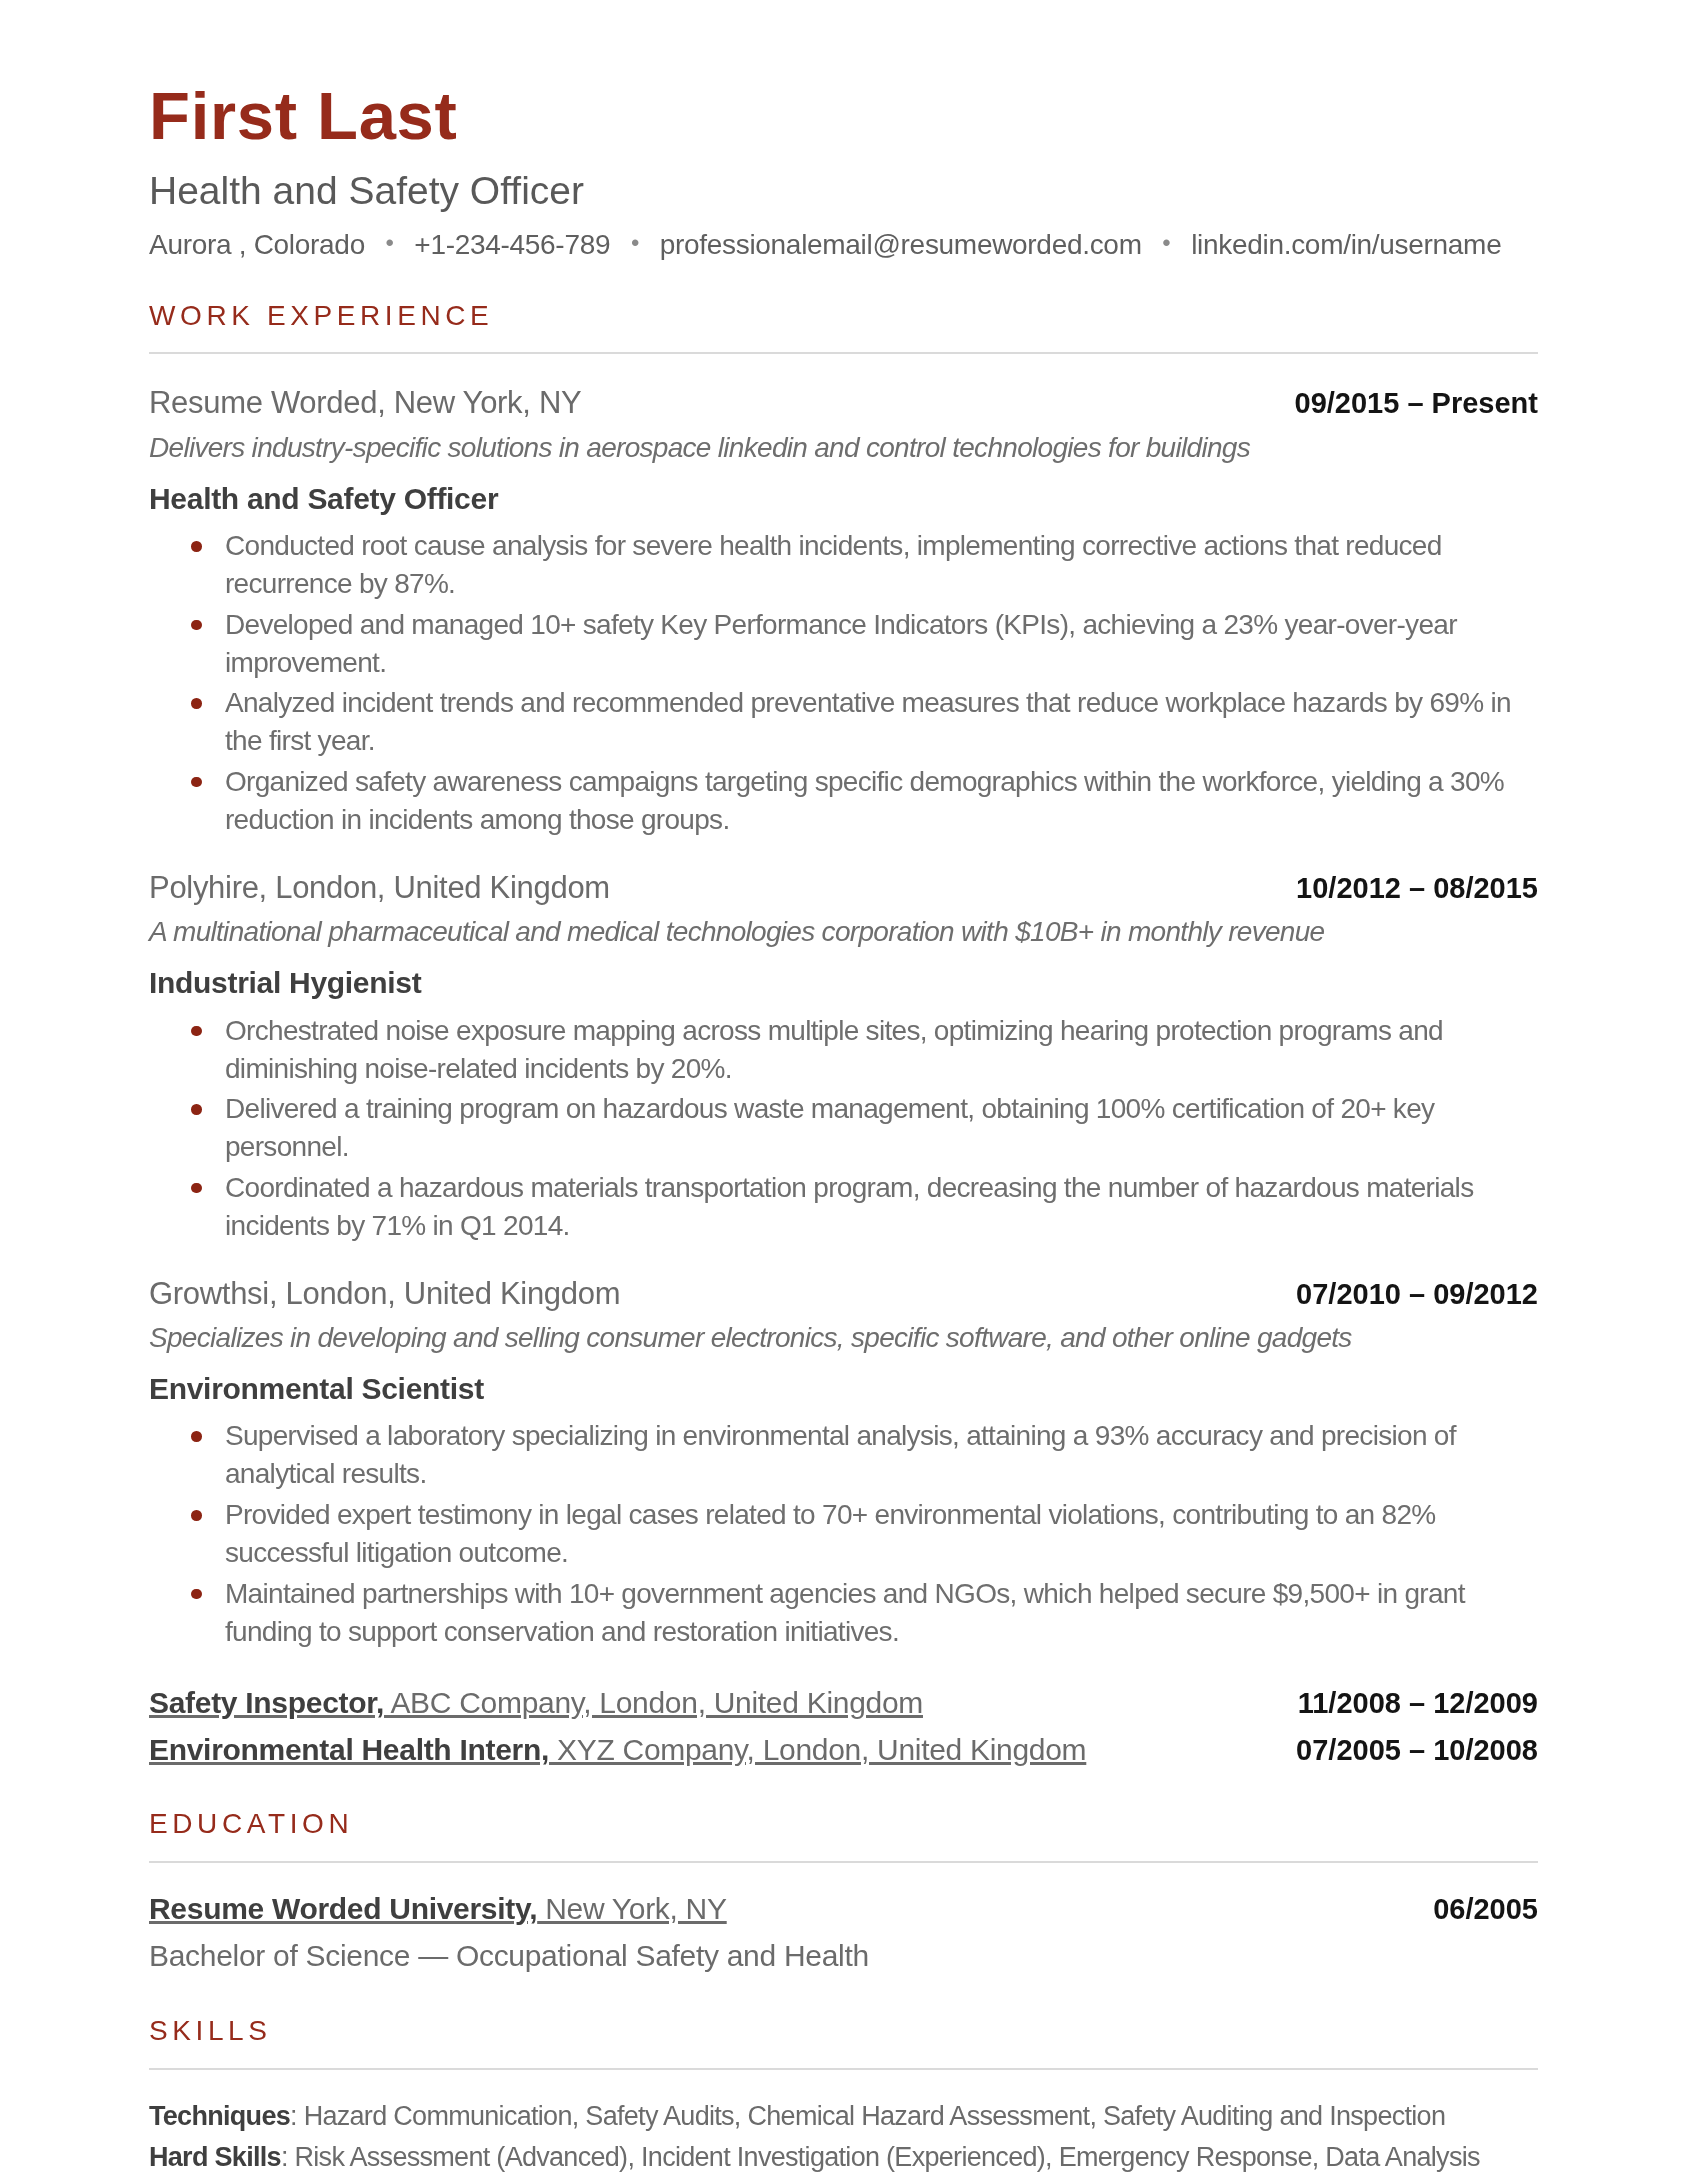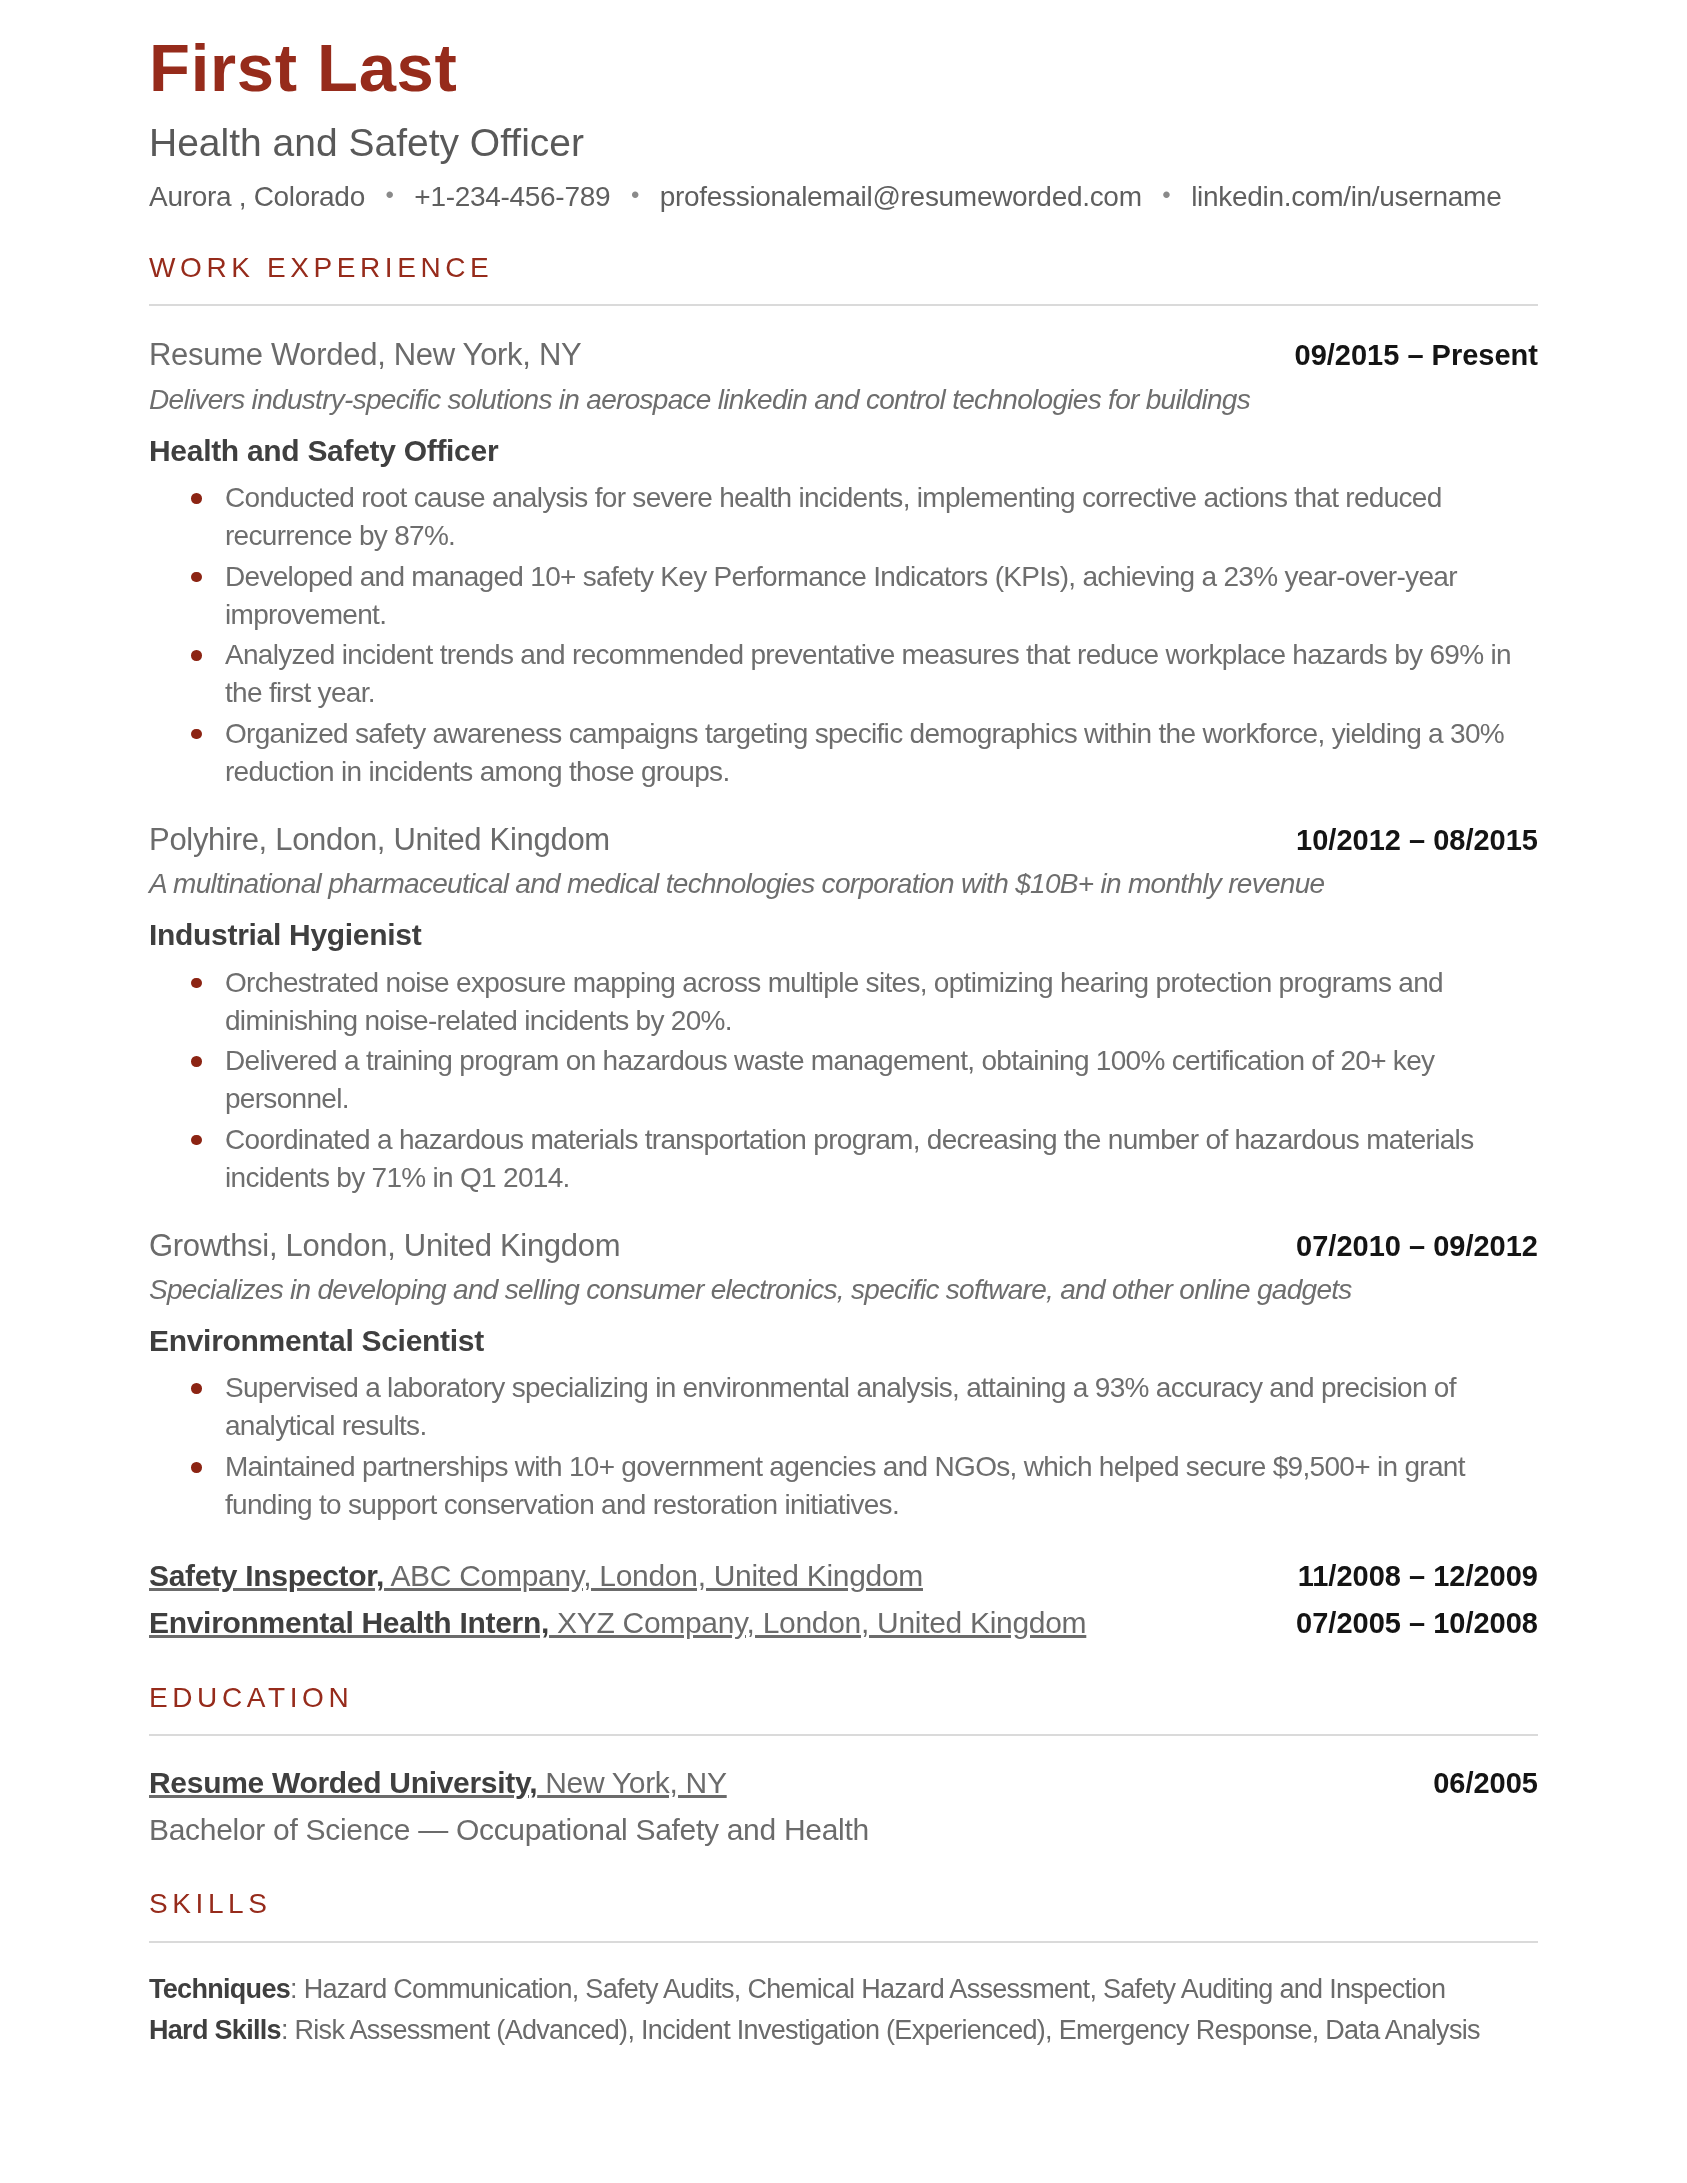--- a/index.html
+++ b/index.html
@@ -5,21 +5,21 @@
   html, body { margin: 0; padding: 0; background: #ffffff; }
   body {
     width: 1687px; height: 2183px;
     font-family: "Liberation Sans", sans-serif;
     color: #6b6b6b;
     -webkit-font-smoothing: antialiased;
   }
   .page {
     box-sizing: border-box;
     width: 1687px; height: 2183px;
-    padding: 32px 149px 0 149px;
+    padding: 80px 149px 0 149px;
     overflow: hidden;
     background: #ffffff;
   }
 
   
   .person-name {
     margin: 0;
     font-size: 67px; line-height: 1.06;
     font-weight: 700; letter-spacing: 0.7px;
     color: var(--accent, #962b1b);
@@ -162,20 +162,21 @@
 
     <div class="job">
       <div class="job-row">
         <span class="company">Growthsi, London, United Kingdom</span>
         <span class="dates">07/2010 – 09/2012</span>
       </div>
       <div class="desc">Specializes in developing and selling consumer electronics, specific software, and other online gadgets</div>
       <div class="role">Environmental Scientist</div>
       <ul class="bullets">
         <li>Supervised a laboratory specializing in environmental analysis, attaining a 93% accuracy and precision of analytical results.</li>
+        <li>Provided expert testimony in legal cases related to 70+ environmental violations, contributing to an 82% successful litigation outcome.</li>
         <li>Maintained partnerships with 10+ government agencies and NGOs, which helped secure $9,500+ in grant funding to support conservation and restoration initiatives.</li>
       </ul>
     </div>
 
     <div class="extra-roles">
       <div class="extra-row">
         <span class="plain-line"><span class="bold-part">Safety Inspector,</span><span> ABC Company, London, United Kingdom</span></span>
         <span class="dates">11/2008 – 12/2009</span>
       </div>
       <div class="extra-row">

